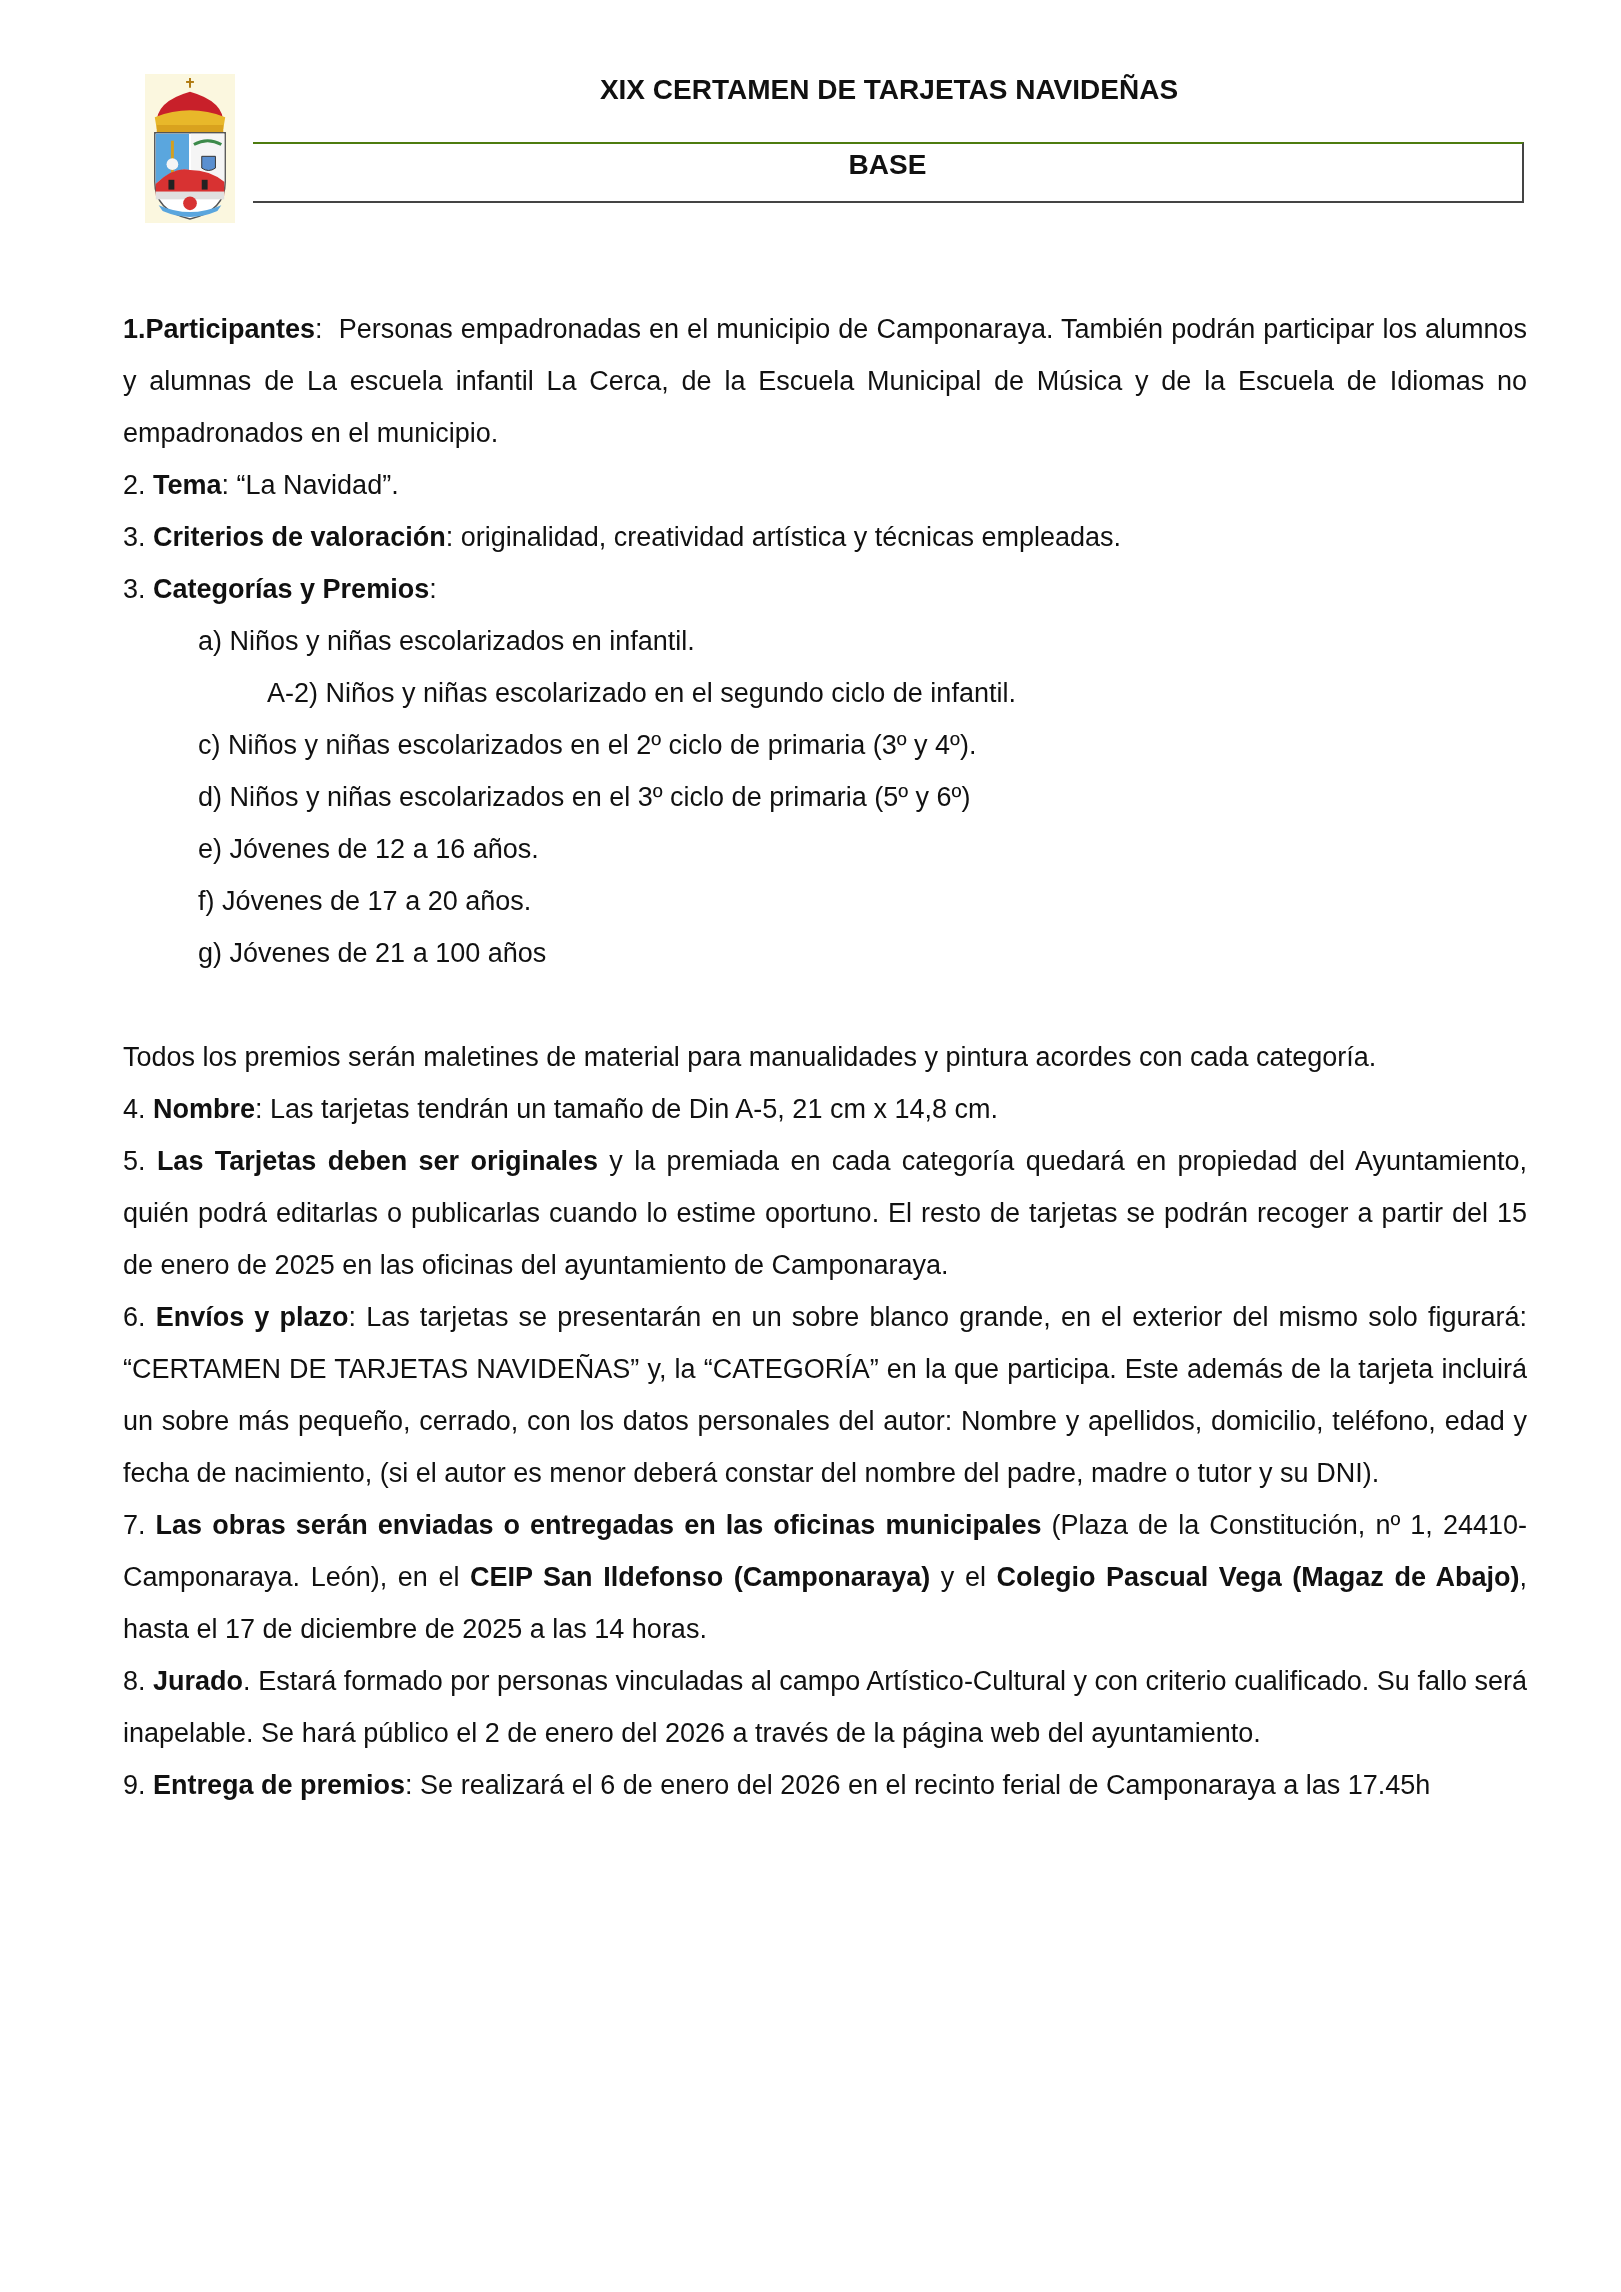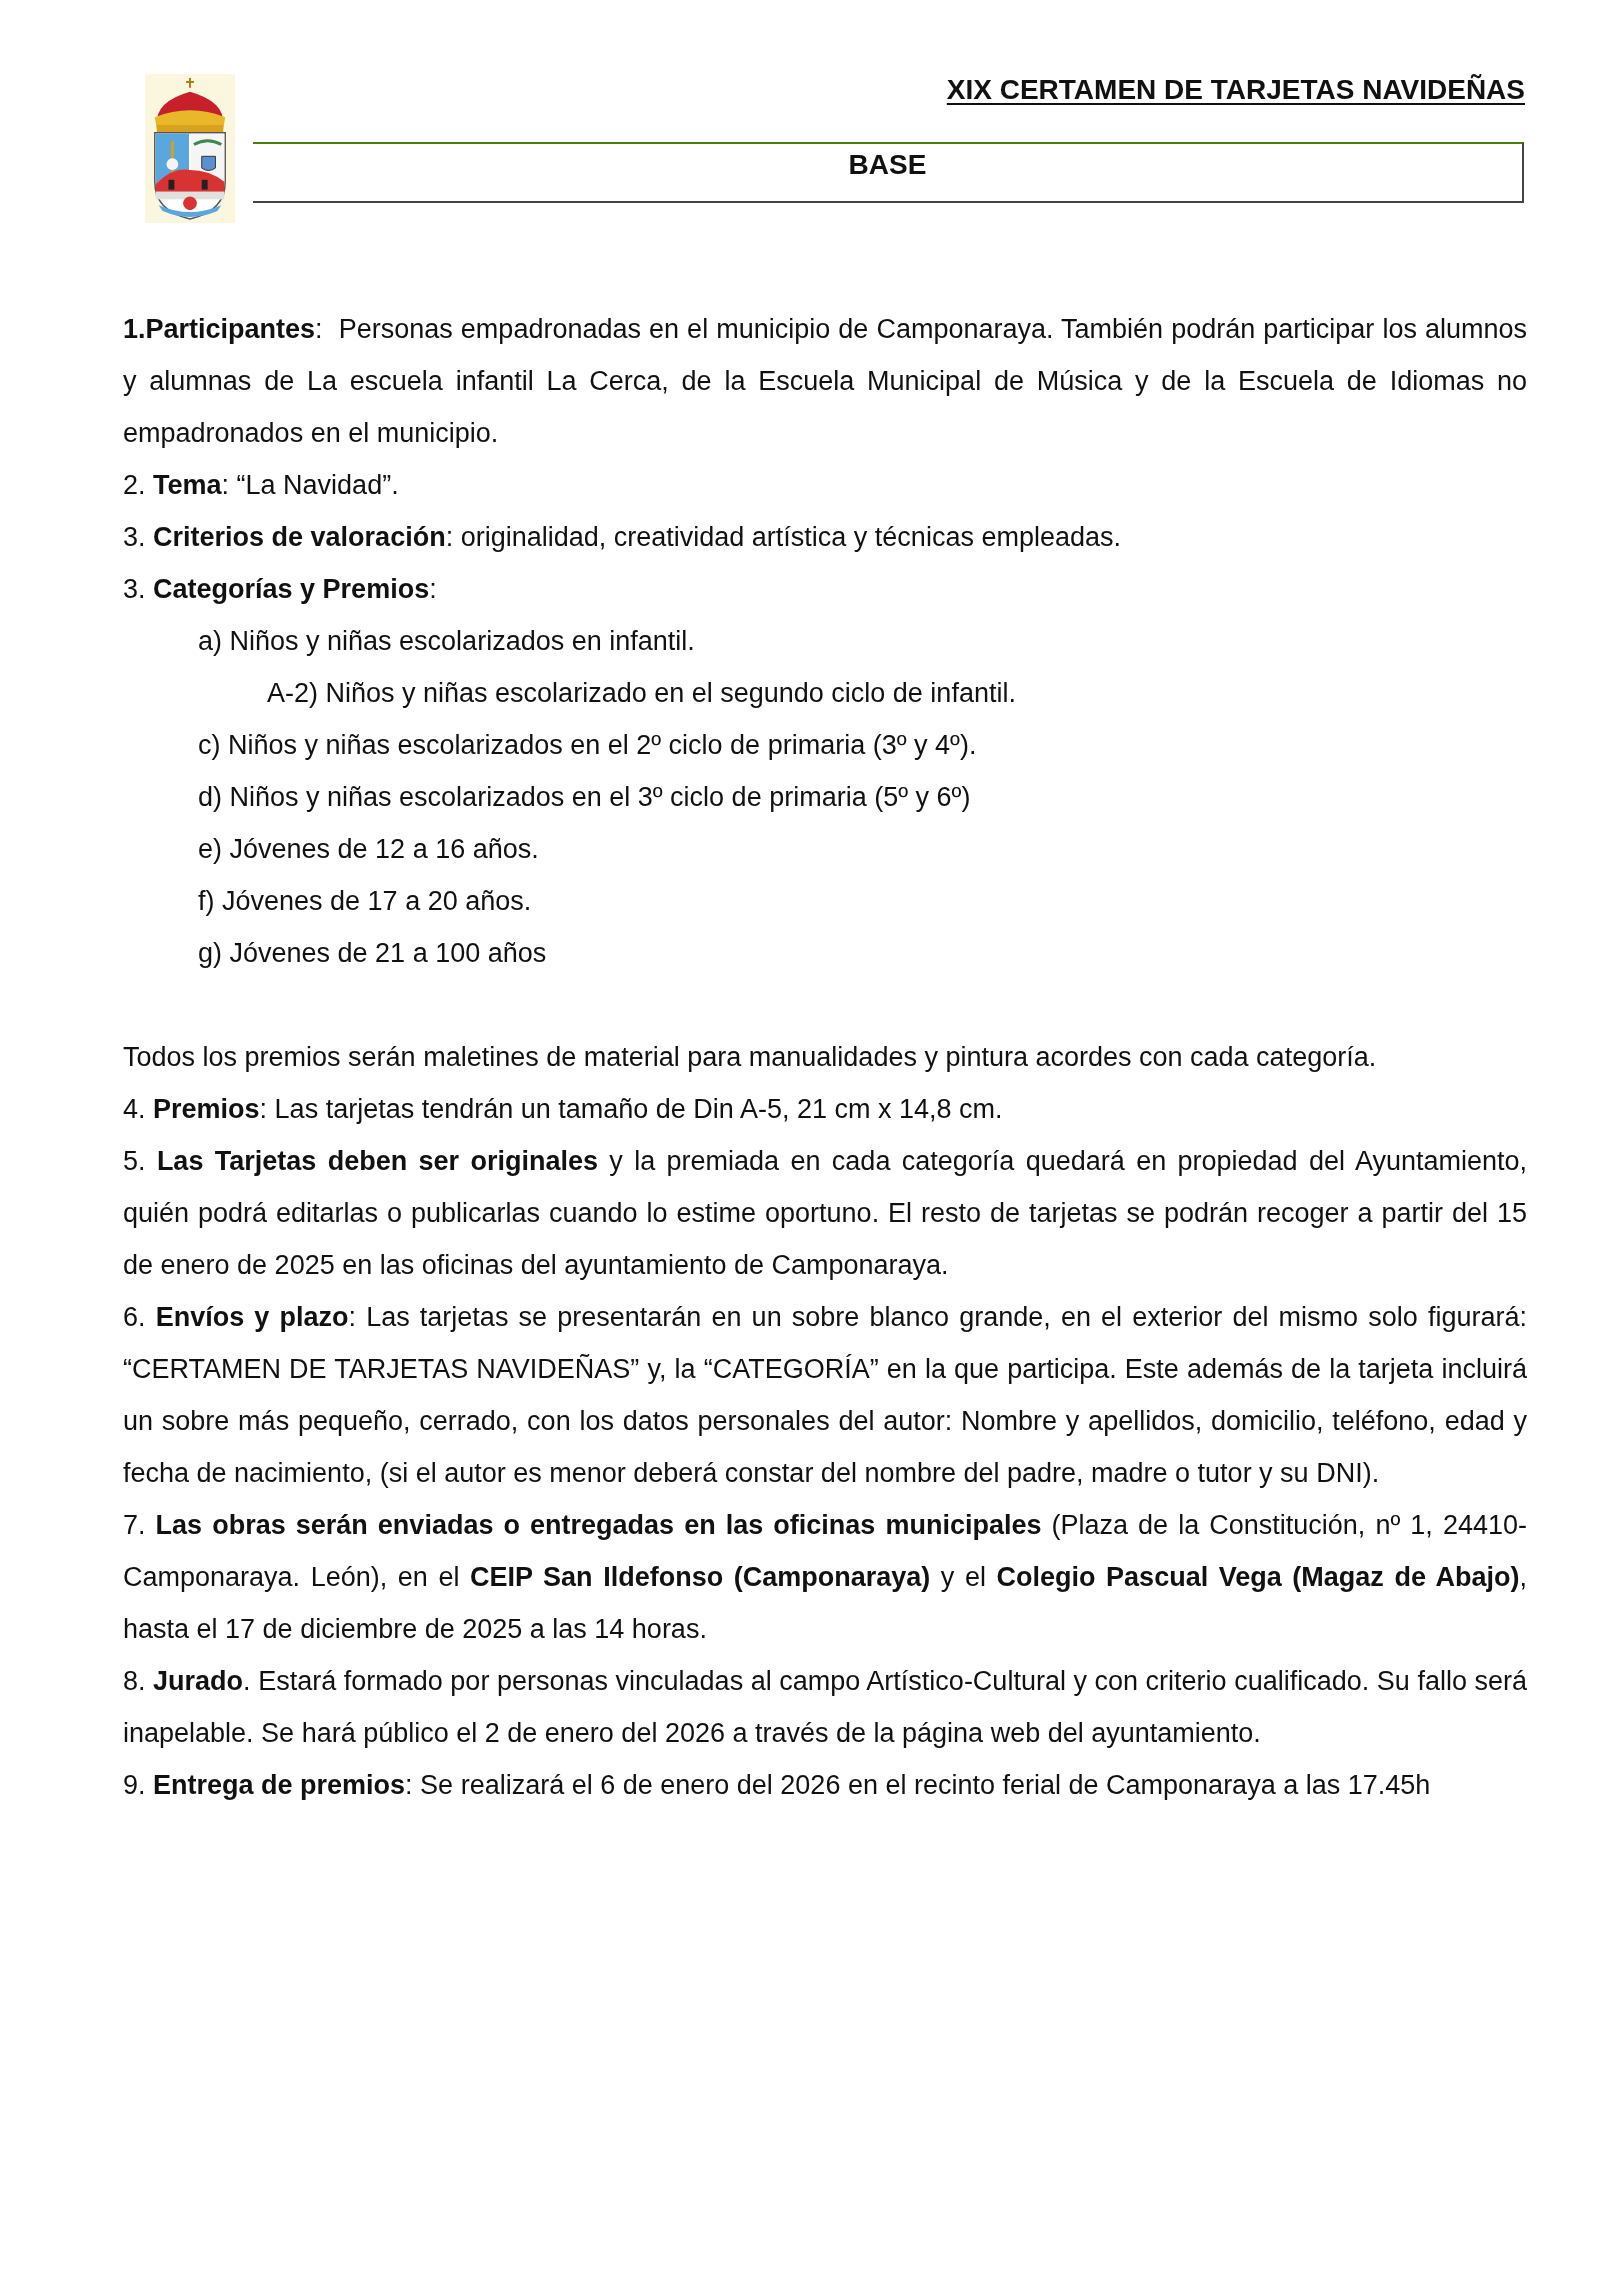--- a/index.html
+++ b/index.html
@@ -1,20 +1,20 @@
 <!DOCTYPE html>
 <html><head>
 <meta charset="utf-8">
 <style>
   html, body { margin: 0; padding: 0; background: #ffffff; }
   body { width: 1621px; height: 2293px; position: relative; overflow: hidden;
          font-family: "Liberation Sans", sans-serif; color: #111; }
   .crest { position: absolute; left: 145px; top: 74px; width: 90px; height: 149px; background: #fbf7df; }
-  .title { position: absolute; left: 253px; width: 1272px; top: 74px; text-align: right;
-           font-weight: bold; font-size: 28px; text-decoration: underline; text-underline-offset: 3.9px;
+  .title { position: absolute; left: 253px; width: 1272px; top: 74px; text-align: center;
+           font-weight: bold; font-size: 28px; text-underline-offset: 3.9px;
            text-decoration-thickness: 2px; letter-spacing: 0px; }
   .base-box { position: absolute; left: 253px; top: 142px; width: 1269px; height: 57px;
               border-top: 2px solid #4d7c0f; border-bottom: 2px solid #444; border-right: 2px solid #444; }
   .base-label { position: absolute; left: 0; right: 0; top: 4.9px; text-align: center; font-weight: bold; font-size: 28px; }
   .content { position: absolute; left: 123px; top: 303px; width: 1404px; font-size: 27px; line-height: 52px; }
   .p { margin: 0; text-align: justify; }
   .indent1 { padding-left: 75px; }
   .indent2 { padding-left: 144px; }
   .gap { height: 52px; }
   b { font-weight: bold; }
@@ -71,21 +71,21 @@
     <p class="p indent1">d) Niños y niñas escolarizados en el 3º ciclo de primaria (5º y 6º)</p>
     <p class="p indent1">e) Jóvenes de 12 a 16 años.</p>
     <p class="p indent1">f) Jóvenes de 17 a 20 años.</p>
     <p class="p indent1">g) Jóvenes de 21 a 100 años</p>
   </div>
 
   <div class="gap"></div>
 
   <p class="p">Todos los premios serán maletines de material para manualidades y pintura acordes con cada categoría.</p>
 
-  <p class="p"><span>4. </span><b>Premios</b><span>: Las tarjetas tendrán un tamaño de Din A-5, 21 cm x 14,8 cm.</span></p>
+  <p class="p"><span>4. </span><b>Nombre</b><span>: Las tarjetas tendrán un tamaño de Din A-5, 21 cm x 14,8 cm.</span></p>
 
   <p class="p"><span>5. </span><b>Las Tarjetas deben ser originales</b><span> y la premiada en cada categoría quedará en propiedad del Ayuntamiento, quién podrá editarlas o publicarlas cuando lo estime oportuno. El resto de tarjetas se podrán recoger a partir del 15 de enero de 2025 en las oficinas del ayuntamiento de Camponaraya.</span></p>
 
   <p class="p"><span>6. </span><b>Envíos y plazo</b><span>: Las tarjetas se presentarán en un sobre blanco grande, en el exterior del mismo solo figurará: “CERTAMEN DE TARJETAS NAVIDEÑAS” y, la “CATEGORÍA” en la que participa.  Este además de la tarjeta incluirá un sobre más pequeño, cerrado, con los datos personales del autor: Nombre y apellidos, domicilio, teléfono, edad y fecha de nacimiento, (si el autor es menor deberá constar del nombre del padre, madre o tutor y su DNI).</span></p>
 
   <p class="p"><span>7. </span><b>Las obras serán enviadas o entregadas en las oficinas municipales</b><span> (Plaza de la Constitución, nº 1, 24410-Camponaraya. León), en el </span><b>CEIP San Ildefonso (Camponaraya)</b><span> y el </span><b>Colegio Pascual Vega (Magaz de Abajo)</b><span>, hasta el 17 de diciembre de 2025 a las 14 horas.</span></p>
 
   <p class="p"><span>8. </span><b>Jurado</b><span>. Estará formado por personas vinculadas al campo Artístico-Cultural y con criterio cualificado. Su fallo será inapelable. Se hará público el 2 de enero del 2026 a través de la página web del ayuntamiento.</span></p>
 
   <p class="p"><span>9. </span><b>Entrega de premios</b><span>: Se realizará el 6 de enero del 2026 en el recinto ferial de Camponaraya a las 17.45h</span></p>

